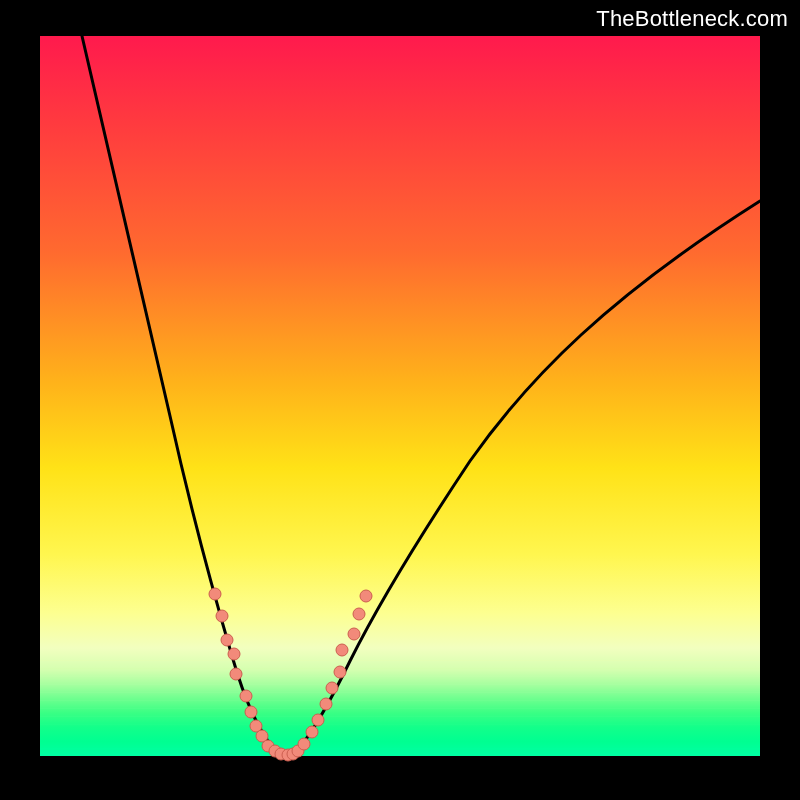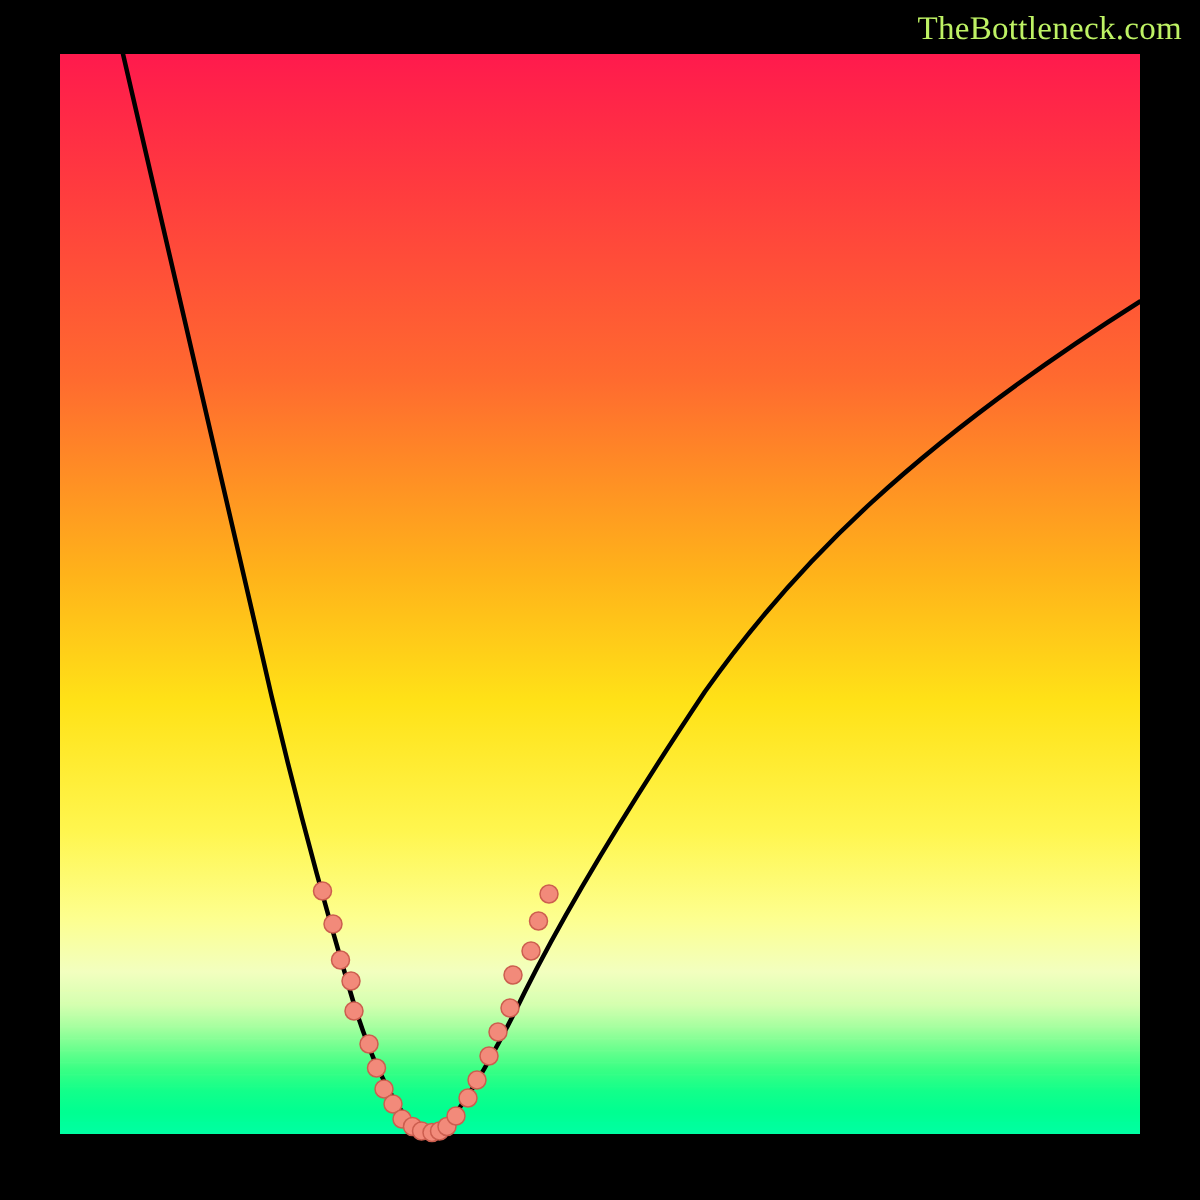--- a/index.html
+++ b/index.html
@@ -13,24 +13,24 @@
   .container {
     position: relative;
     width: 800px;
     height: 800px;
     background: #000;
   }
   .watermark {
     position: absolute;
     top: 6px;
     right: 12px;
-    font-family: Liberation Serif, serif;
+    font-family: Liberation Sans, sans-serif;
     font-size: 22px;
     font-weight: 500;
-    color: #bef264;
+    color: #ffffff;
     letter-spacing: 0.2px;
     z-index: 10;
   }
   .plot-area {
     position: absolute;
     left: 40px;
     top: 36px;
     width: 720px;
     height: 720px;
     background: linear-gradient(to bottom,

